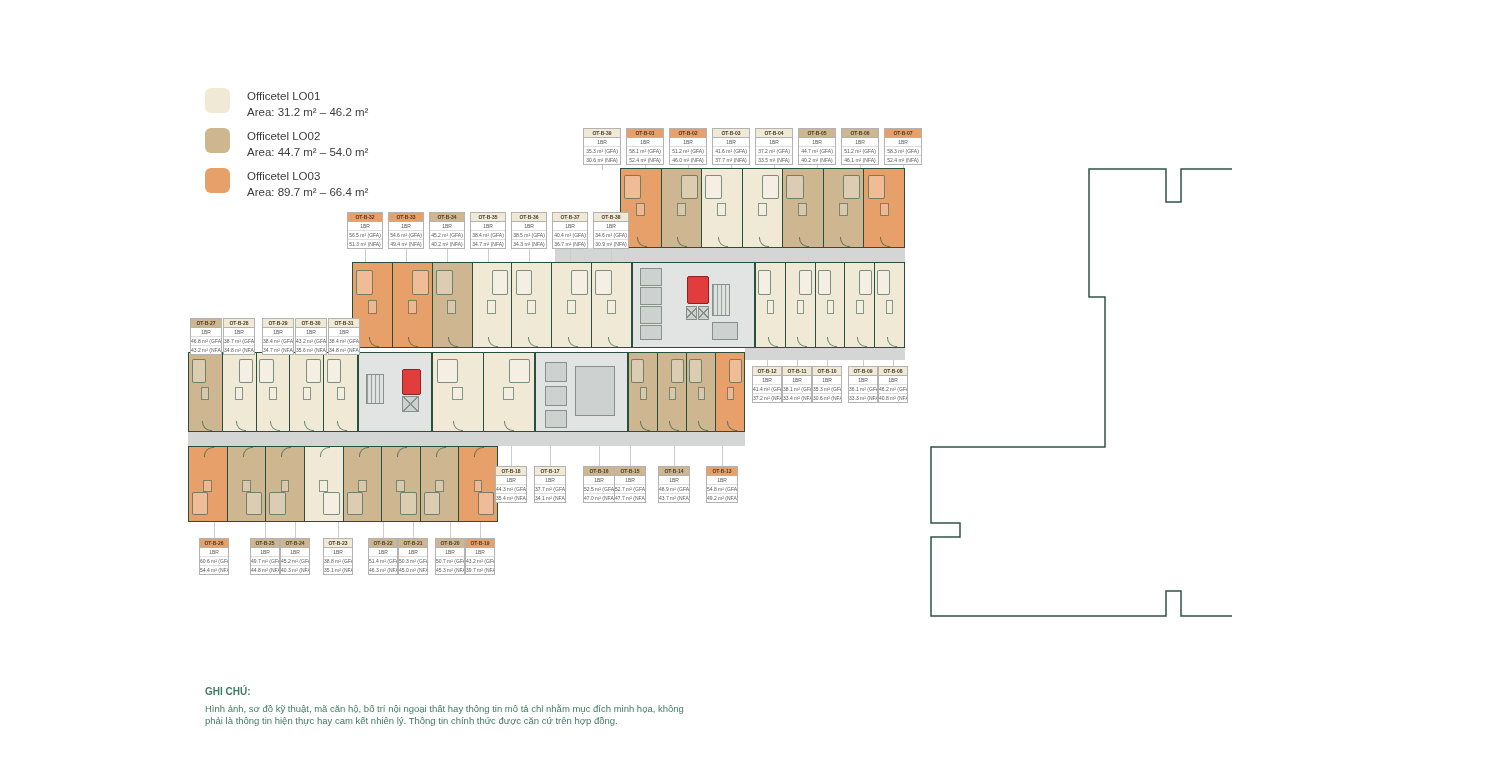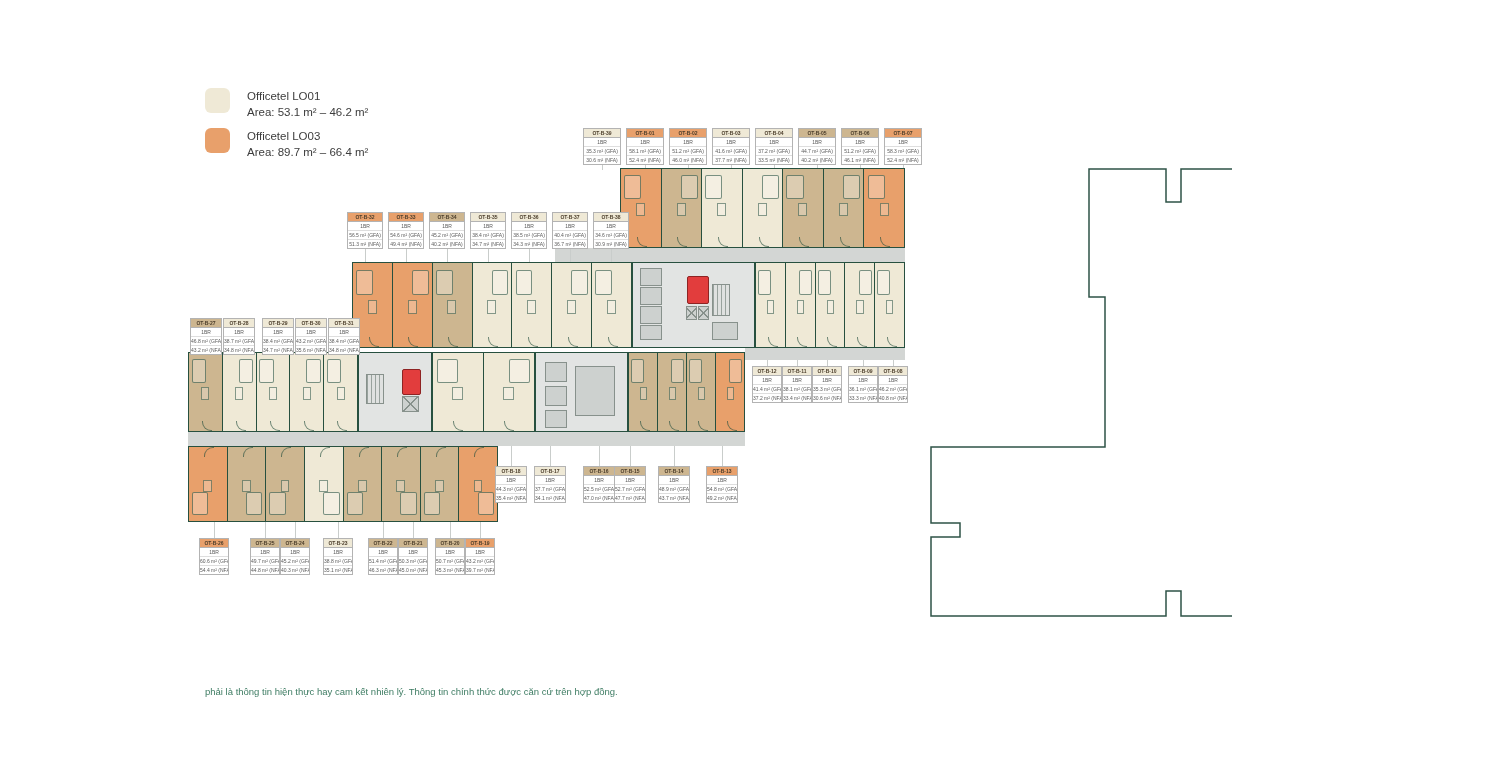--- a/index.html
+++ b/index.html
@@ -65,21 +65,28 @@
       </g>
     <circle cx="34" cy="34" r="4.5" fill="#1d5440"></circle>
     <circle cx="34" cy="34" r="2" fill="#ffffff"></circle>
   </svg>
 
   <div class="legend" id="legend">
       <div class="legend-row">
         <div class="swatch" style="background: rgb(239, 233, 214);"></div>
         <div class="legend-text">
           <div>Officetel LO01</div>
-          <div>Area: 53.1 m² – 46.2 m²</div>
+          <div>Area: 31.2 m² – 46.2 m²</div>
+        </div>
+      </div>
+      <div class="legend-row">
+        <div class="swatch" style="background: rgb(205, 182, 144);"></div>
+        <div class="legend-text">
+          <div>Officetel LO02</div>
+          <div>Area: 44.7 m² – 54.0 m²</div>
         </div>
       </div>
       <div class="legend-row">
         <div class="swatch" style="background: rgb(232, 160, 107);"></div>
         <div class="legend-text">
           <div>Officetel LO03</div>
           <div>Area: 89.7 m² – 66.4 m²</div>
         </div>
       </div>
     </div>
@@ -315,20 +322,22 @@
           <div class="arc" style="top: 0px; left: 40%; transform: scaleY(-1);"></div>
         </div>
       </div>
     </div>
 
   <svg class="outline-svg" style="left:920px;top:160px;" width="345" height="465" viewBox="0 0 345 465">
     <polygon points="169,9 246,9 246,42 261,42 261,9 338,9 338,456 261,456 261,431 246,431 246,456 11,456 11,377 40,377 40,363 11,363 11,287 185,287 185,137 169,137" fill="#ffffff" stroke="#2e5347" stroke-width="1.5"></polygon>
   </svg>
 
   <div class="note">
+    <div class="note-title">GHI CHÚ:</div>
+    <div class="note-line">Hình ảnh, sơ đồ kỹ thuật, mã căn hộ, bố trí nội ngoại thất hay thông tin mô tả chỉ nhằm mục đích minh họa, không</div>
     <div class="note-line">phải là thông tin hiện thực hay cam kết nhiên lý. Thông tin chính thức được căn cứ trên hợp đồng.</div>
   </div>
 
 <div class="leader" style="left: 602px; top: 161px; height: 9px;"></div>
     <div class="card" style="left: 583px; top: 128px; width: 38px;">
       <div class="hd" style="background: rgb(239, 233, 214);">OT-B-39</div>
       <div class="ln">1BR</div>
       <div class="ln">35.3 m² (GFA)</div>
       <div class="ln">30.6 m² (NFA)</div>
     </div>

